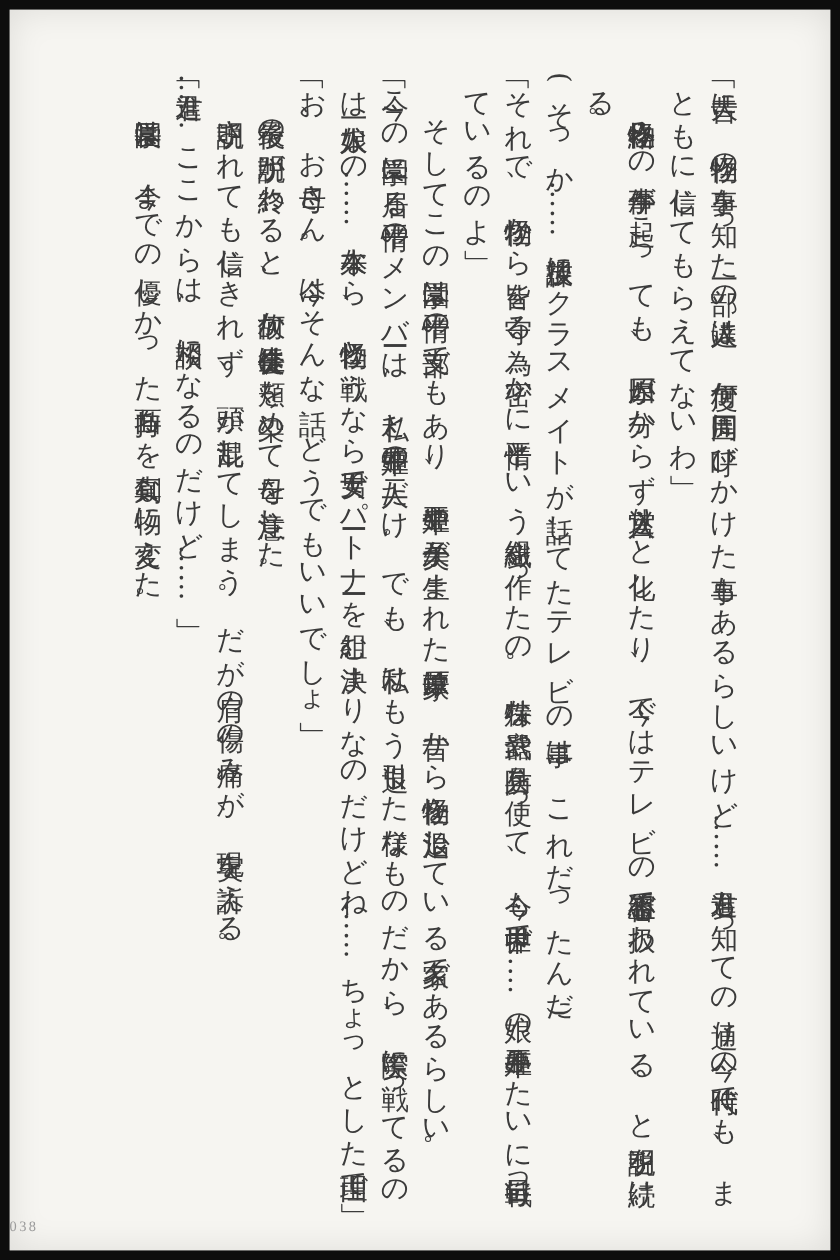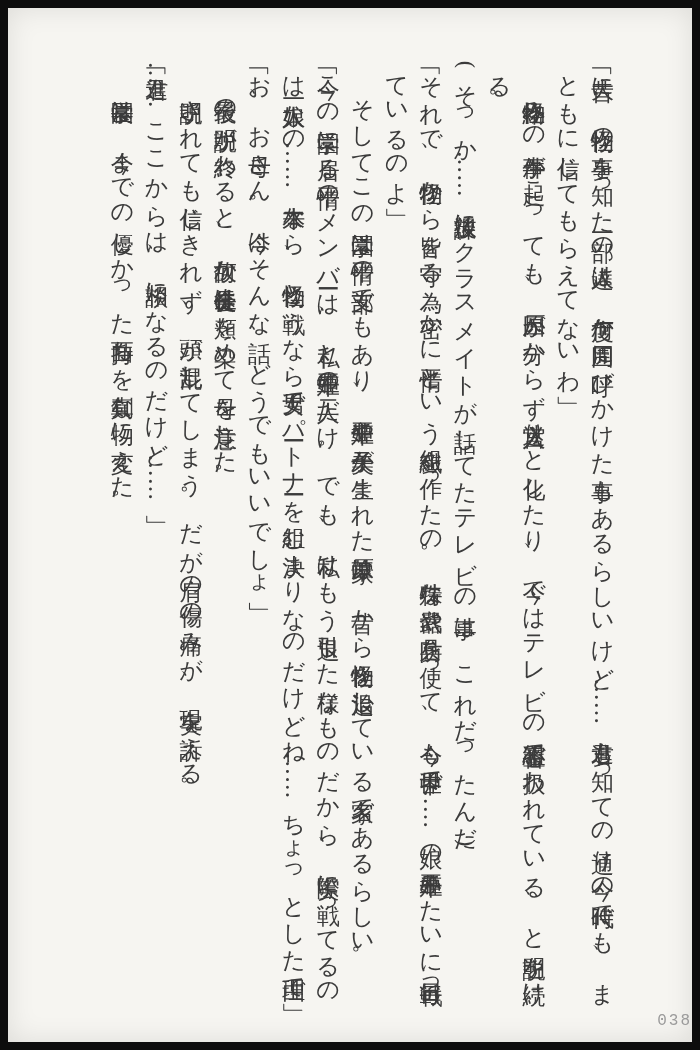--- a/index.html
+++ b/index.html
@@ -44,23 +44,23 @@
     padding: 0;
   }
   .text-block p.indent {
     text-indent: 1em;              
   }
   .page-number {
     position: absolute;
     bottom: 12px;
     left: 0;
     width: 100%;
-    text-align: right;
-    font-family: Liberation Mono, monospace;
-    font-size: 16px;
+    text-align: left;
+    font-family: Liberation Serif, serif;
+    font-size: 12px;
     letter-spacing: 2px;
     color: #9b9b9b;
   }
 </style>
 </head>
 <body>
 
 <div class="frame">
   <div class="page">
     <div class="text-block" id="text-block">

